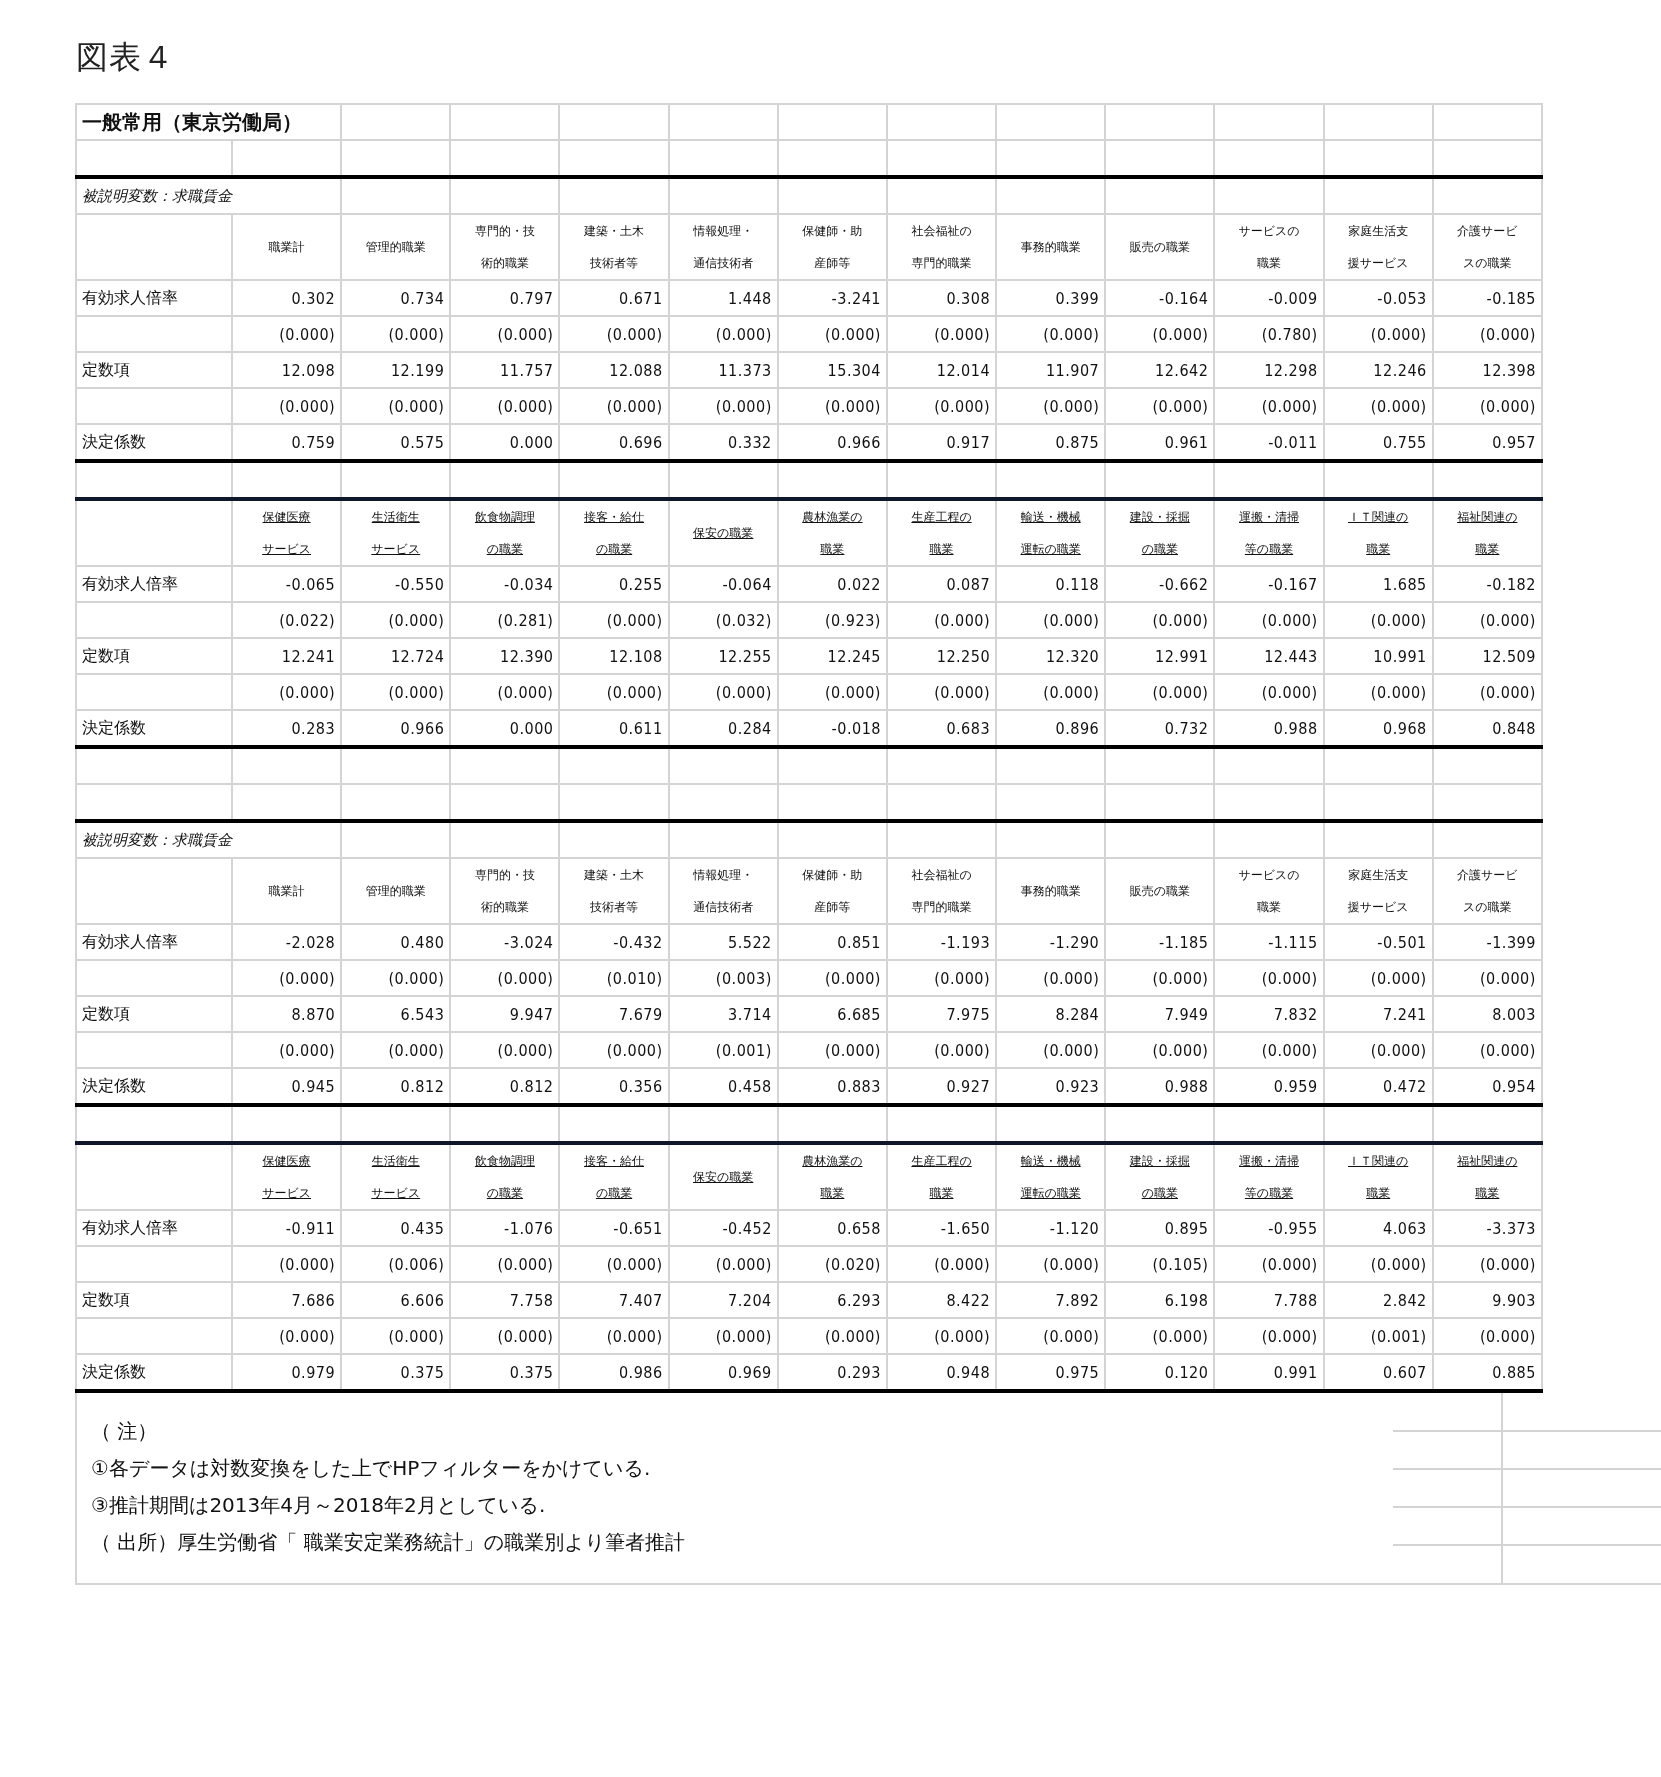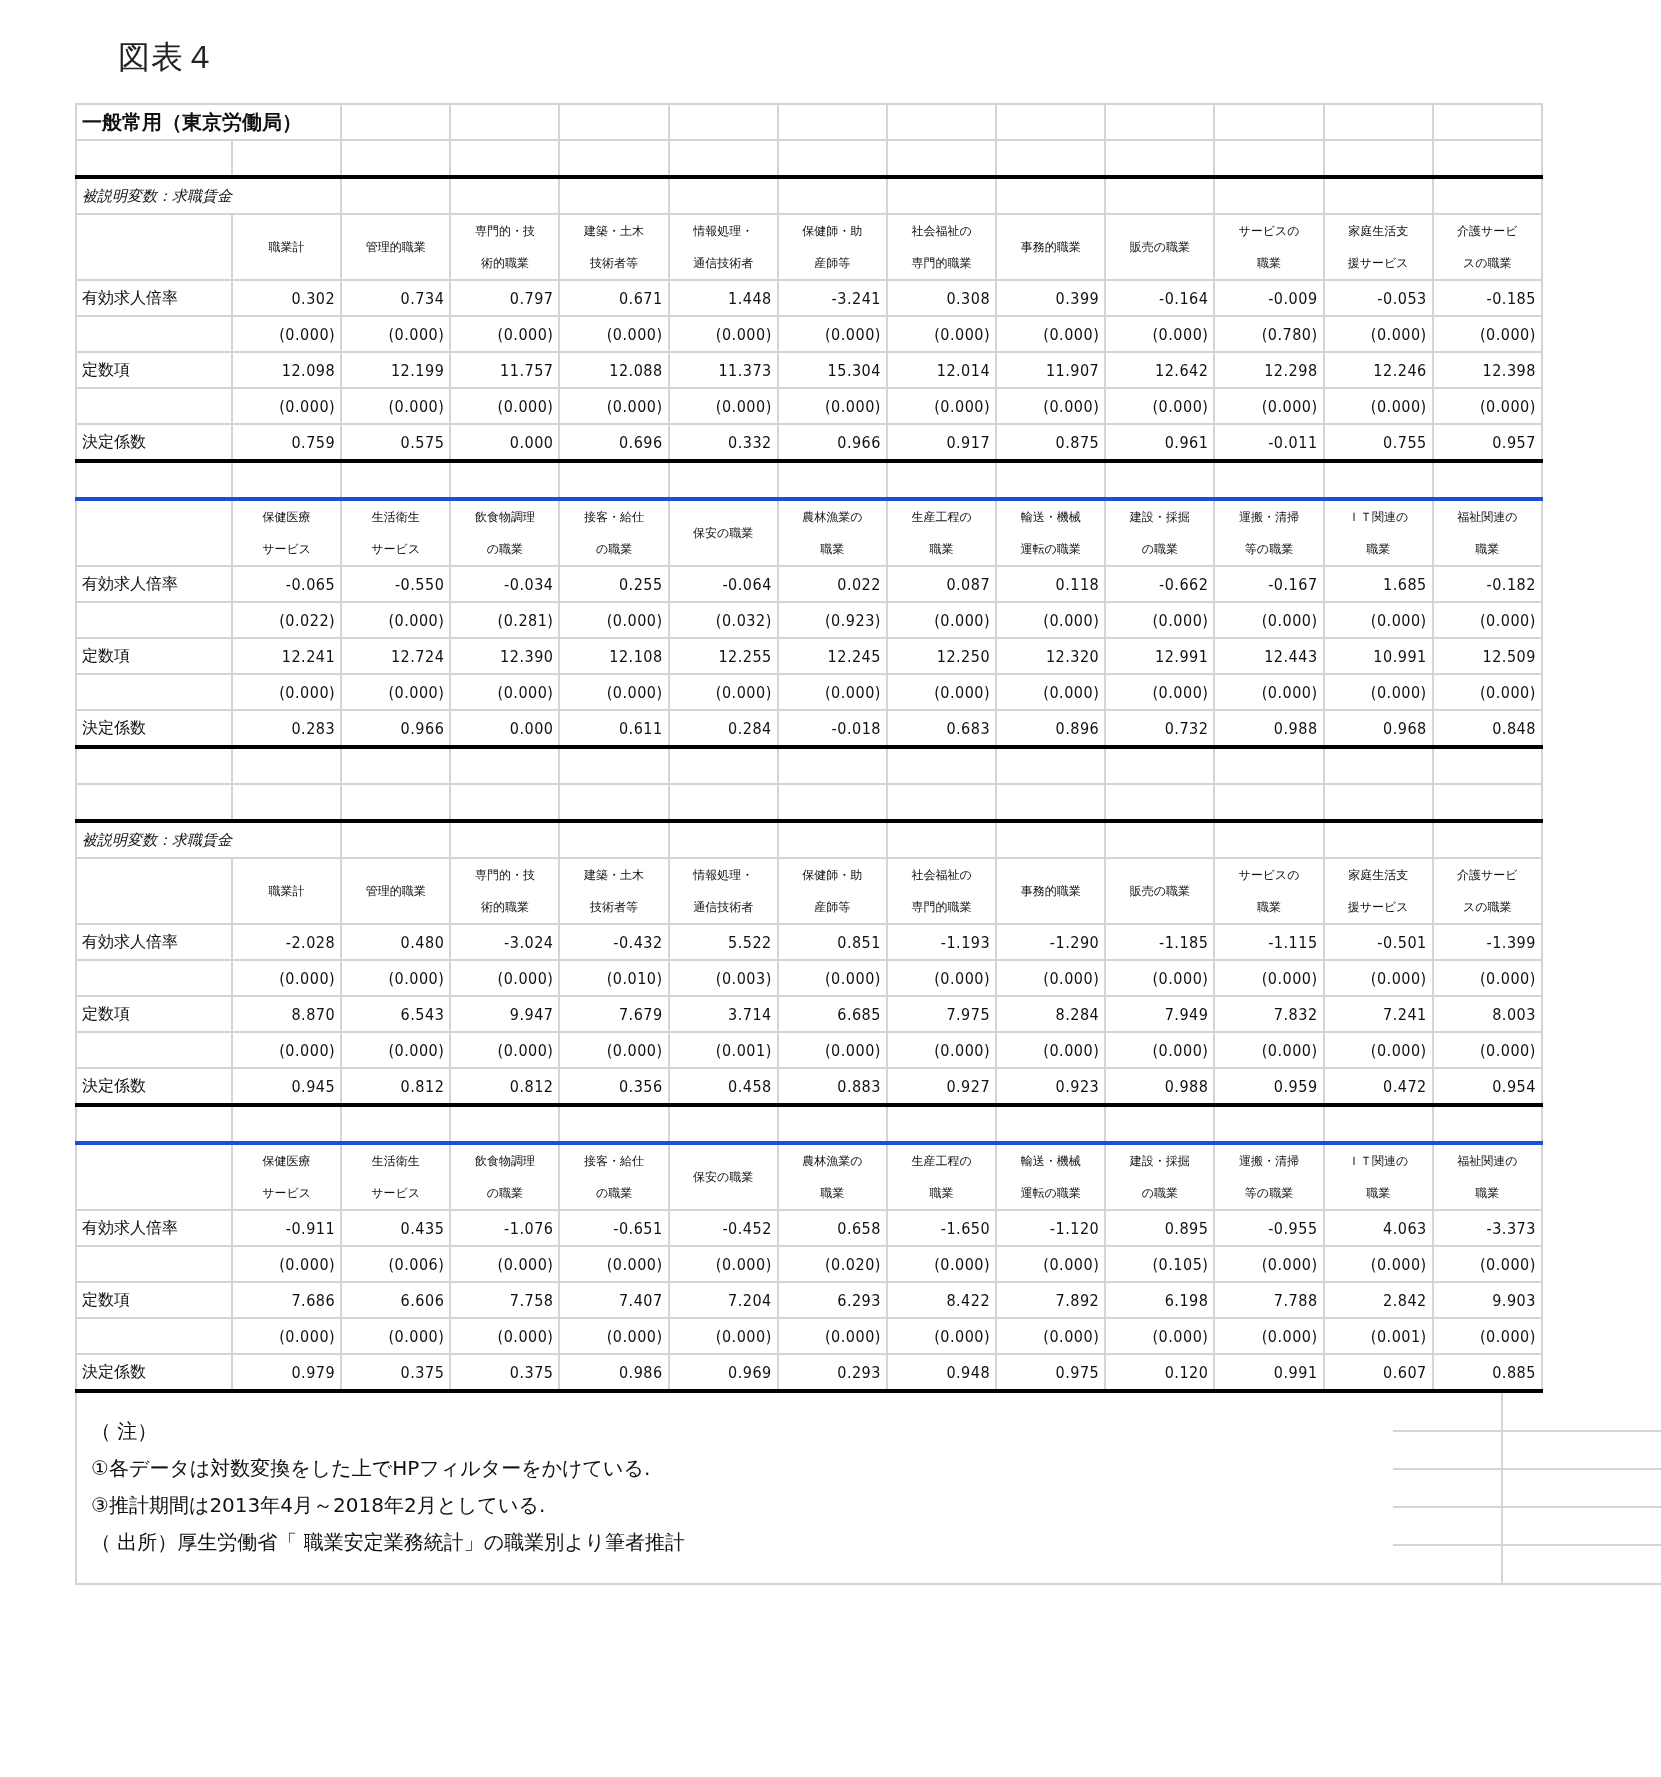--- a/index.html
+++ b/index.html
@@ -1,28 +1,28 @@
 <!DOCTYPE html>
 <html><head>
 <meta charset="utf-8">
 <style>
   html, body { margin: 0; padding: 0; background: #ffffff; }
   body { width: 1661px; height: 1777px; position: relative; font-family: "DejaVu Sans", "Liberation Sans", sans-serif; color: #111; }
-  .fig-title { position: absolute; left: 76px; top: 36px; font-family: Liberation Mono, monospace; font-size: 32px; color: #222; letter-spacing: 1px; margin-left: 42px; }
+  .fig-title { position: absolute; left: 76px; top: 36px; font-family: Liberation Mono, monospace; font-size: 32px; color: #222; letter-spacing: 1px; }
   .sheet { position: absolute; left: 75px; top: 103px; width: 1645px; }
   table.grid { border-collapse: collapse; table-layout: fixed; width: 1466px; }
   table.grid col.lab { width: 156px; }
   table.grid col.dat { width: 109.17px; }
   table.grid td { border: 2px solid #d4d4d4; padding: 0 5px; height: 34px; font-size: 16px; white-space: nowrap; overflow: hidden; }
   table.grid td.num { text-align: right; font-family: "Liberation Sans Narrow", "DejaVu Sans Condensed", "DejaVu Sans", sans-serif; letter-spacing: 0.5px; }
   table.grid td.hdr { text-align: center; font-size: 12px; line-height: 32px; height: 64px; white-space: normal; padding: 0 3px; }
   table.grid td.rowlab { font-size: 16px; }
   table.grid td.sect { font-weight: bold; font-size: 20px; }
   table.grid td.dep { font-size: 15px; font-style: italic; }
-  tr.thick-top td { border-top: 4px solid #1d4ed8; }
+  tr.thick-top td { border-top: 4px solid #0f172a; text-decoration: underline; }
   tr.thick-bottom td { border-bottom: 4px solid #000; }
   .notes-wrap { border: 2px solid #d4d4d4; border-top: none; height: 190px; position: relative; }
   .notes { position: absolute; left: 14px; top: 20px; font-size: 20px; line-height: 37px; color: #111; }
   .notes div { white-space: nowrap; }
   .notes-grid { position: absolute; right: 0; top: 0; width: 437px; height: 190px; }
   .notes-grid div { position: absolute; left: 0; right: 0; border-top: 2px solid #d4d4d4; }
   .notes-grid .vl { position: absolute; top: 0; bottom: 0; border-left: 2px solid #d4d4d4; }
 </style>
 </head>
 <body>

